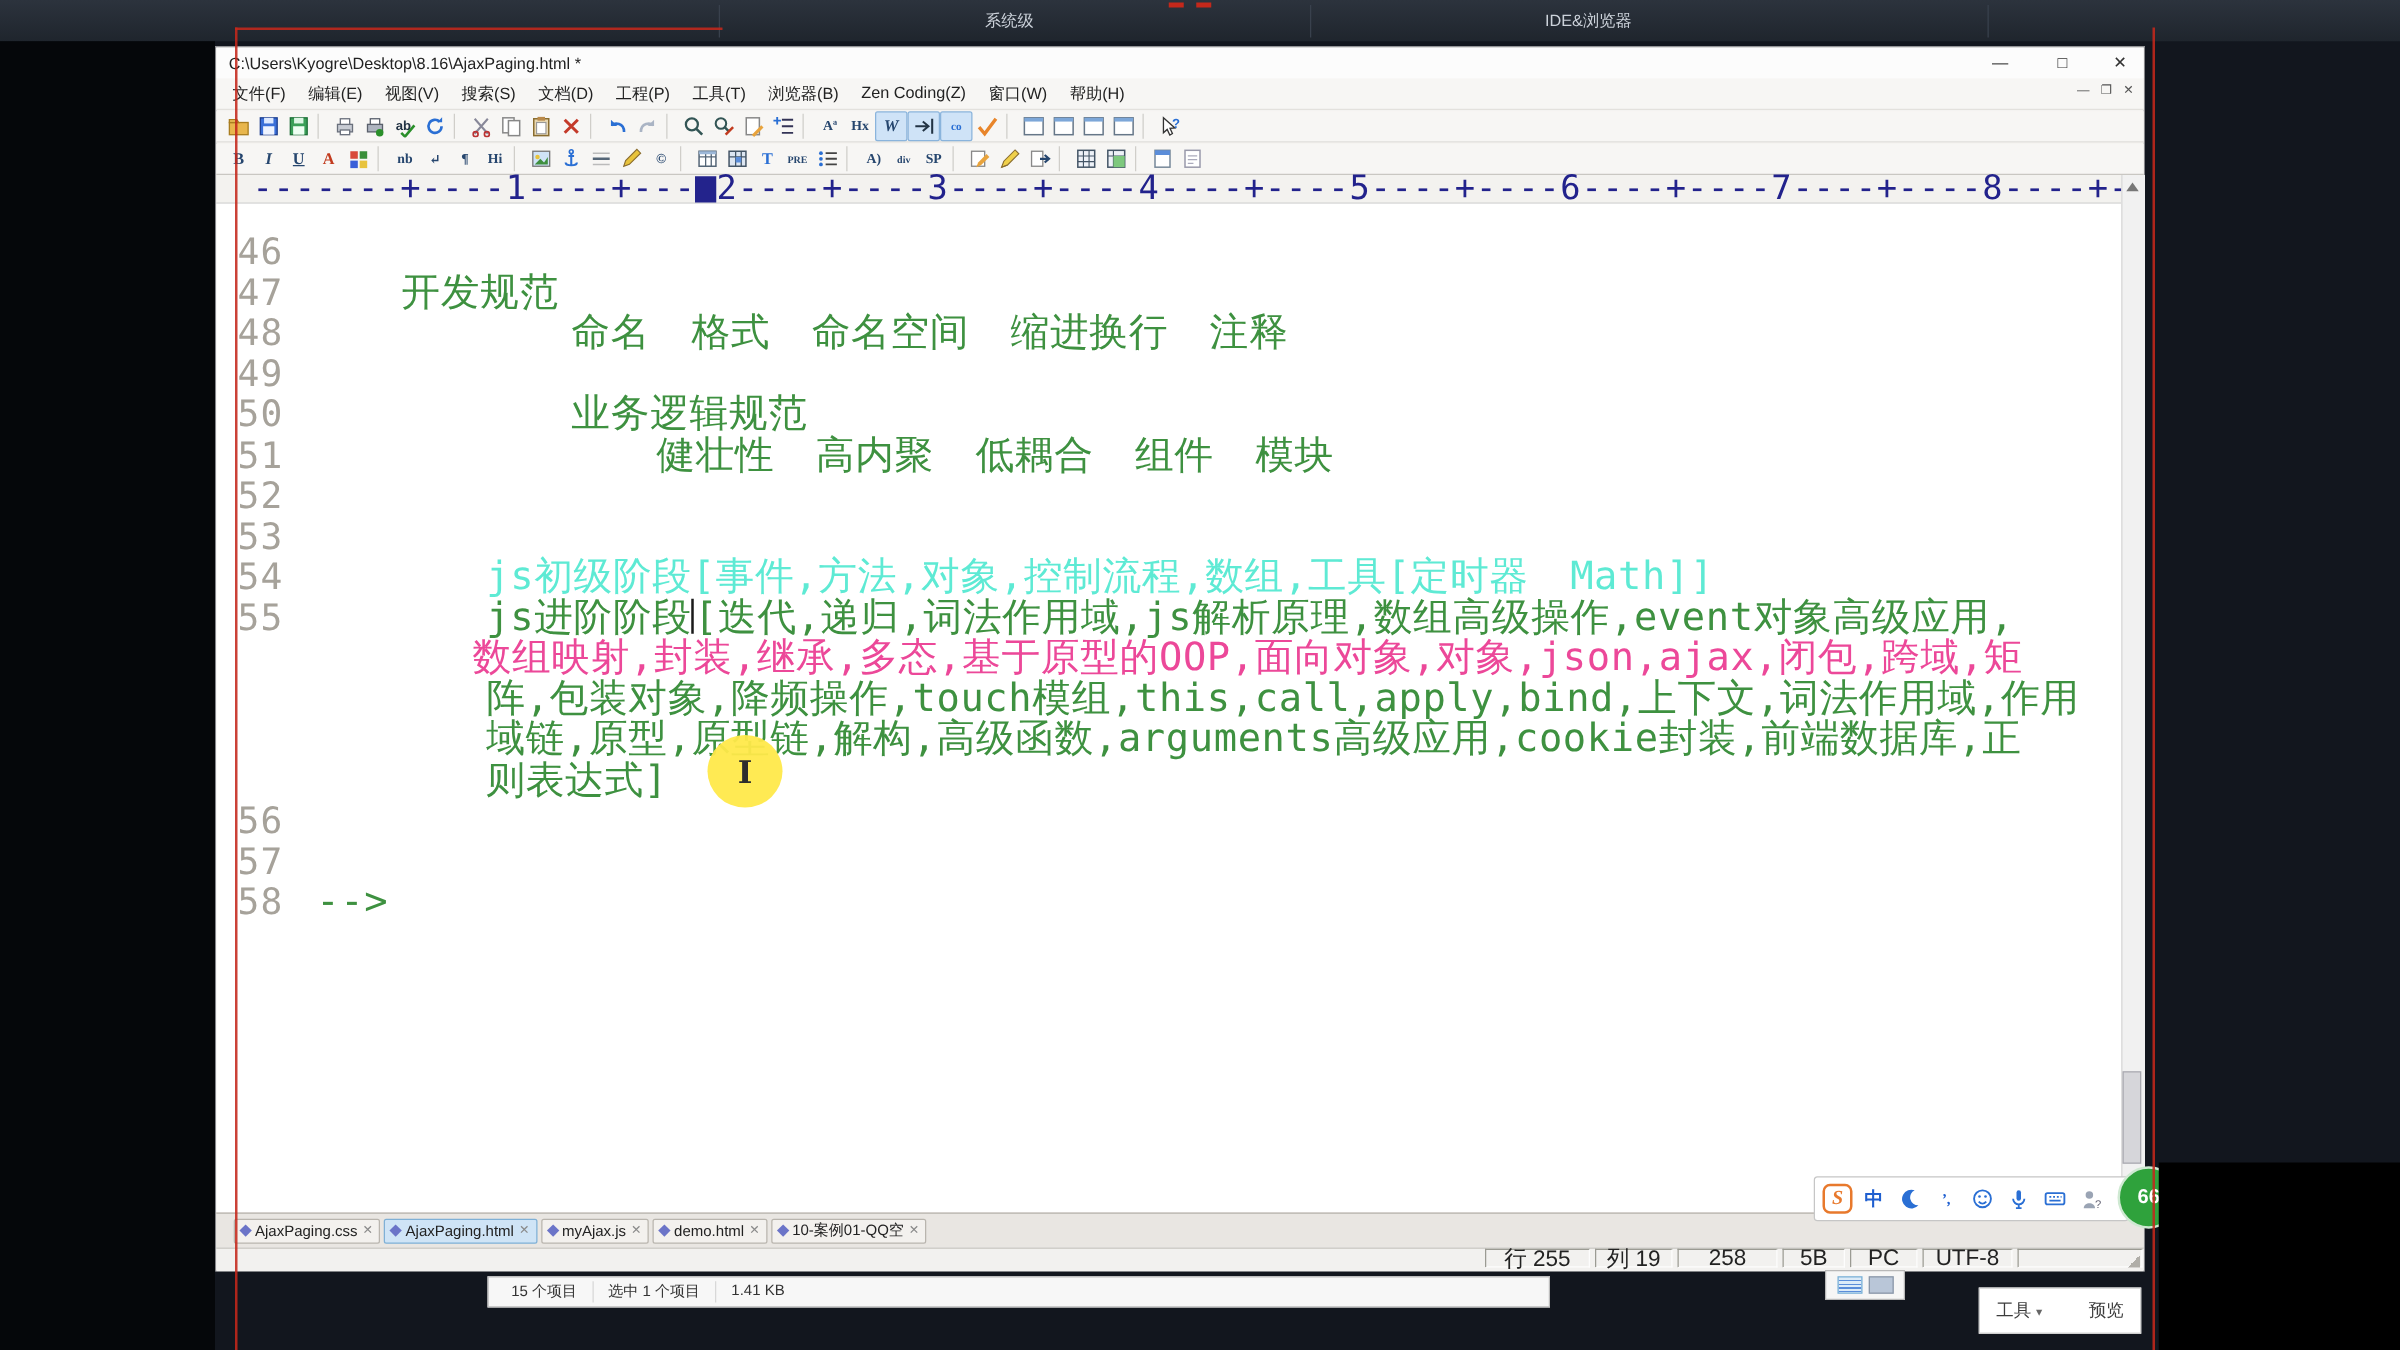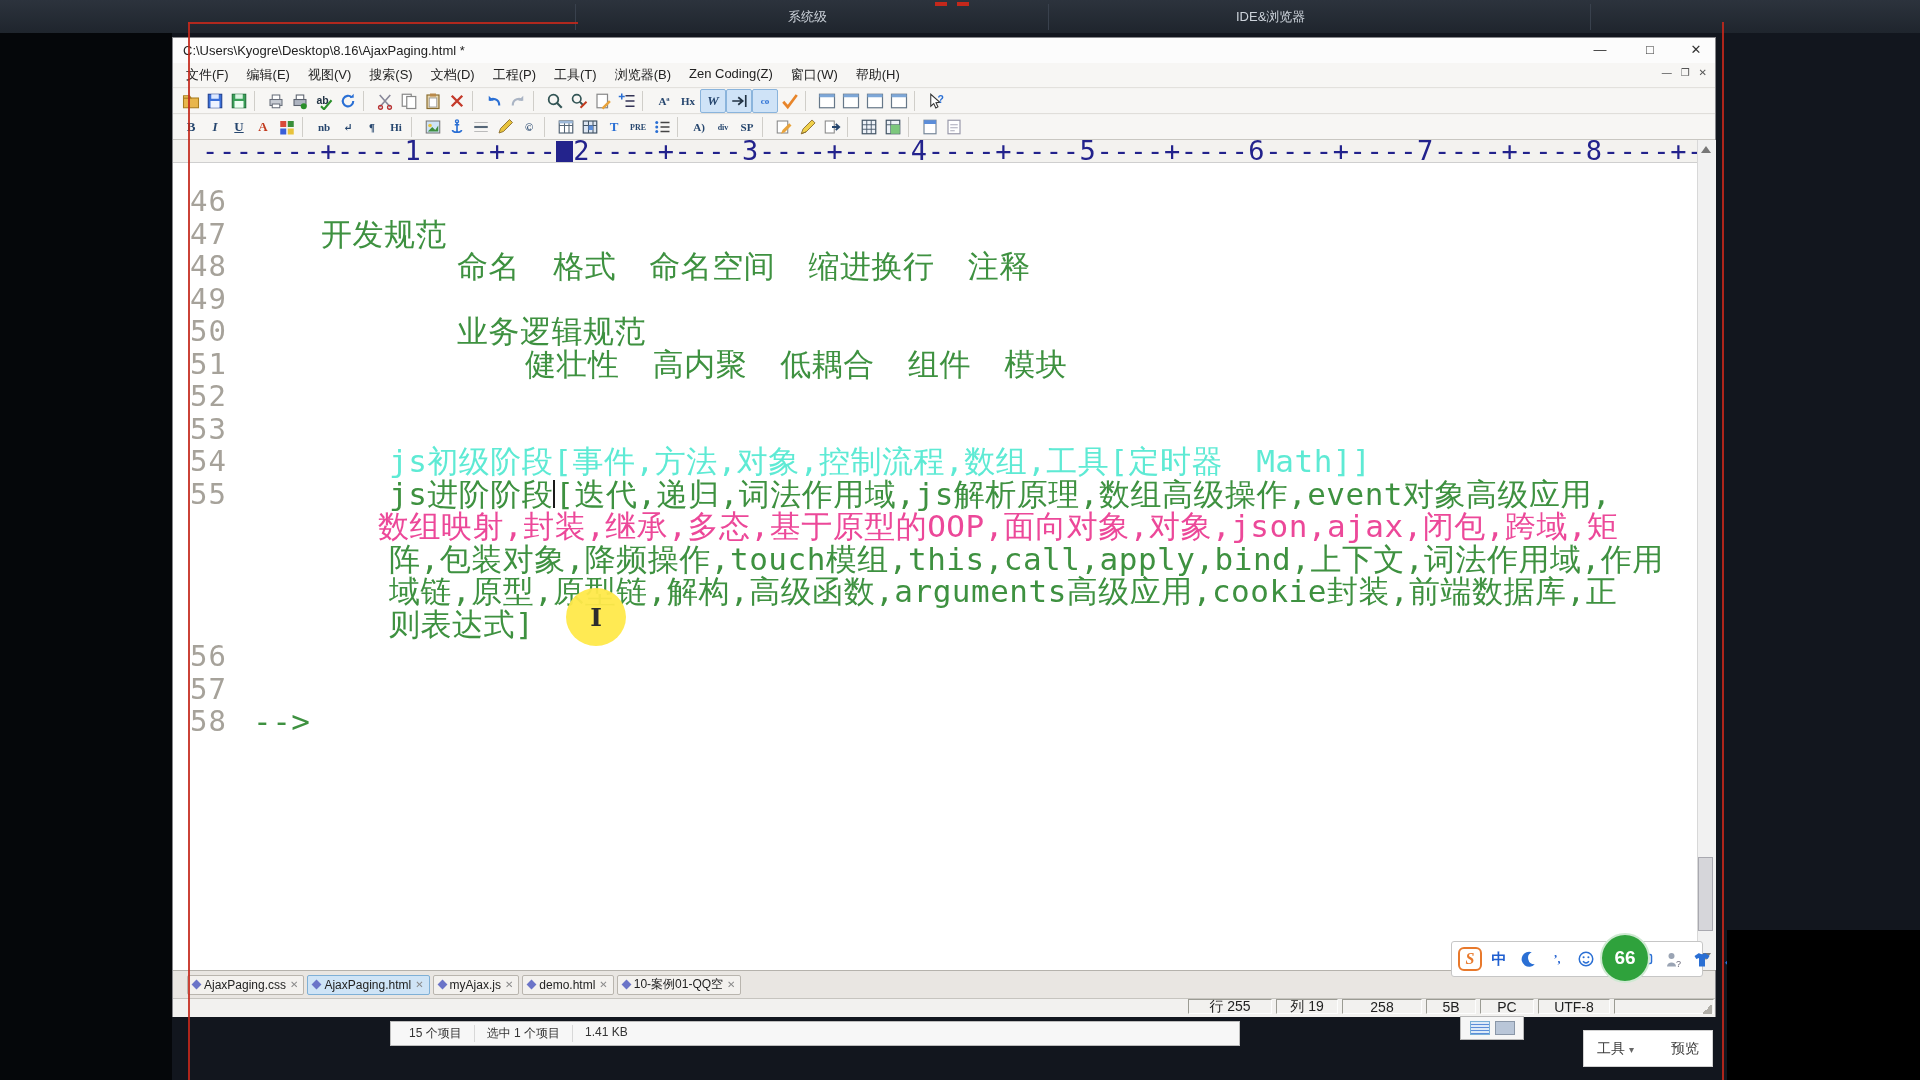--- a/index.html
+++ b/index.html
@@ -65,35 +65,35 @@
   .tabbar{left:173px;top:970px;width:1542px;height:28px;background:#e9e6e2;border-top:1px solid #b5b2ac;display:flex;align-items:center;padding-left:14px;gap:3px}
   .dtab{height:20px;display:inline-flex;align-items:center;background:#f3f1ee;border:1px solid #b9b5ae;border-radius:2px;padding:0 5px;font-size:12px;gap:4px;color:#222;box-sizing:border-box}
   .dtab.active{background:#cfe4f6;border-color:#7fb0d6}
   .dico{width:7px;height:7px;background:#6b74c8;transform:rotate(45deg);flex:0 0 auto}
   .dclose{color:#8a8a8a;font-size:10px}
 
   
   .statusbar{left:173px;top:998px;width:1542px;height:19px;background:#f2f1ef;border-top:1px solid #c6c4bf}
   .shelp{position:absolute;left:178px;top:1001px;font-size:12px;color:#333}
   .scells{position:absolute;left:1188px;top:999px;display:flex;gap:4px;z-index:5}
-  .scell{border:1px solid;border-color:#9b9b93 #fdfdfd #fdfdfd #9b9b93;height:15px;font-size:14px;color:#222;
+  .scell{border:1px solid;border-color:#9b9b93 #fdfdfd #fdfdfd #9b9b93;height:15px;font-size:18px;color:#222;
          display:flex;align-items:center;justify-content:center;box-sizing:border-box}
   .scell:nth-of-type(1){width:84px}.scell:nth-of-type(2){width:62px}.scell:nth-of-type(3){width:80px}
   .scell:nth-of-type(4){width:50px}.scell:nth-of-type(5){width:54px}.scell:nth-of-type(6){width:72px}
   .scell:nth-of-type(7){width:100px}
   .grip{position:absolute;left:1702px;top:1004px;width:10px;height:10px;z-index:5;
         background:linear-gradient(135deg,transparent 50%,#b0aea8 50%)}
 
   
   .ime{left:1451px;top:941px;width:252px;height:36px;background:#fff;border:1px solid #c6c6c6;border-radius:3px;
        display:flex;align-items:center;gap:5px;padding:0 6px;z-index:5;box-sizing:border-box}
   .slogo{width:24px;height:24px;border:2px solid #e8792c;border-radius:6px;display:flex;align-items:center;justify-content:center;
          font-family:"Liberation Serif",serif;font-weight:bold;font-style:italic;font-size:16px;color:#e8792c;box-sizing:border-box}
-  .badge{left:1600px;top:933px;width:50px;height:50px;border-radius:50%;background:#2fa23c;border:2px solid #cfe9d2;
-         color:#fff;font-size:19px;font-weight:bold;display:flex;align-items:center;justify-content:center;z-index:5;box-sizing:border-box}
+  .badge{left:1694px;top:933px;width:50px;height:50px;border-radius:50%;background:#2fa23c;border:2px solid #cfe9d2;
+         color:#fff;font-size:16px;font-weight:bold;display:flex;align-items:center;justify-content:center;z-index:5;box-sizing:border-box}
   .explorer{left:390px;top:1021px;width:850px;height:25px;background:#f7f7f7;border:1px solid #bdbdbd;display:flex;
             align-items:center;font-size:12px;color:#333;padding:0 6px;z-index:4;box-sizing:border-box}
   .eseg{padding:0 12px;border-right:1px solid #d8d8d8}
   .eseg:last-child{border-right:0}
   .vtoggle{left:1460px;top:1016px;width:64px;height:24px;background:#f6f6f6;border:1px solid #b8b8b8;display:flex;
            align-items:center;justify-content:center;gap:5px;z-index:4;box-sizing:border-box}
   .vt1{width:20px;height:14px;border:1px solid #7ab0d6;background:#dcebf8;box-sizing:border-box;
        background-image:repeating-linear-gradient(#dcebf8 0 2px,#5b8dd9 2px 3px)}
   .vt2{width:20px;height:14px;border:1px solid #8a97a8;background:#b9c6d8;box-sizing:border-box}
   .toolsbox{left:1583px;top:1030px;width:130px;height:37px;background:#fff;border:1px solid #d2d2d2;display:flex;

